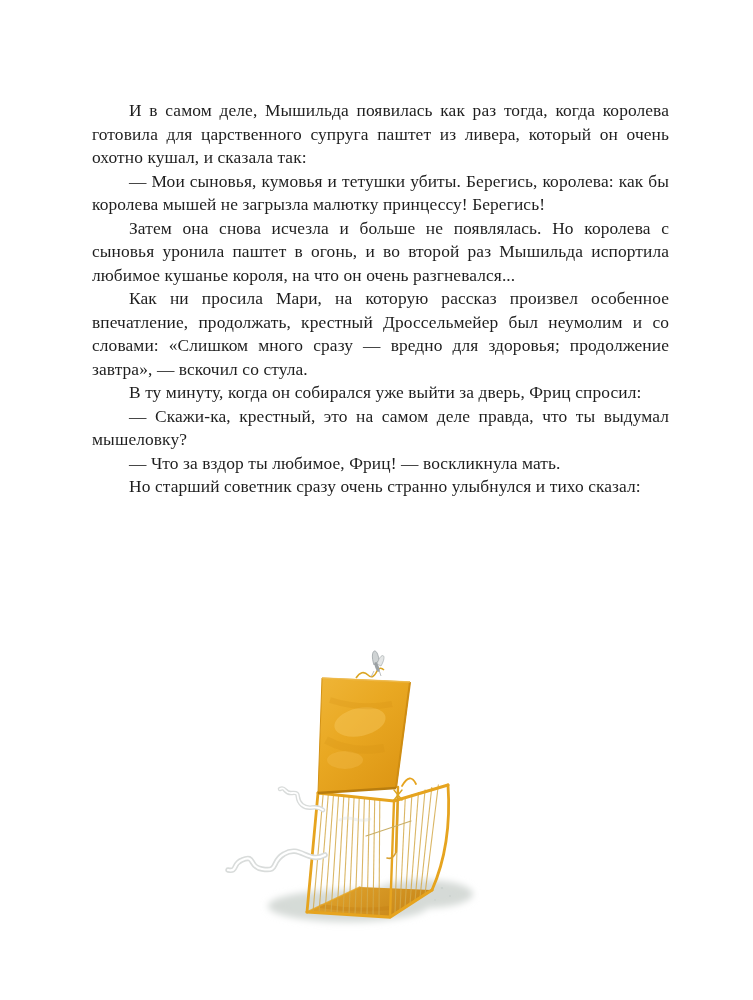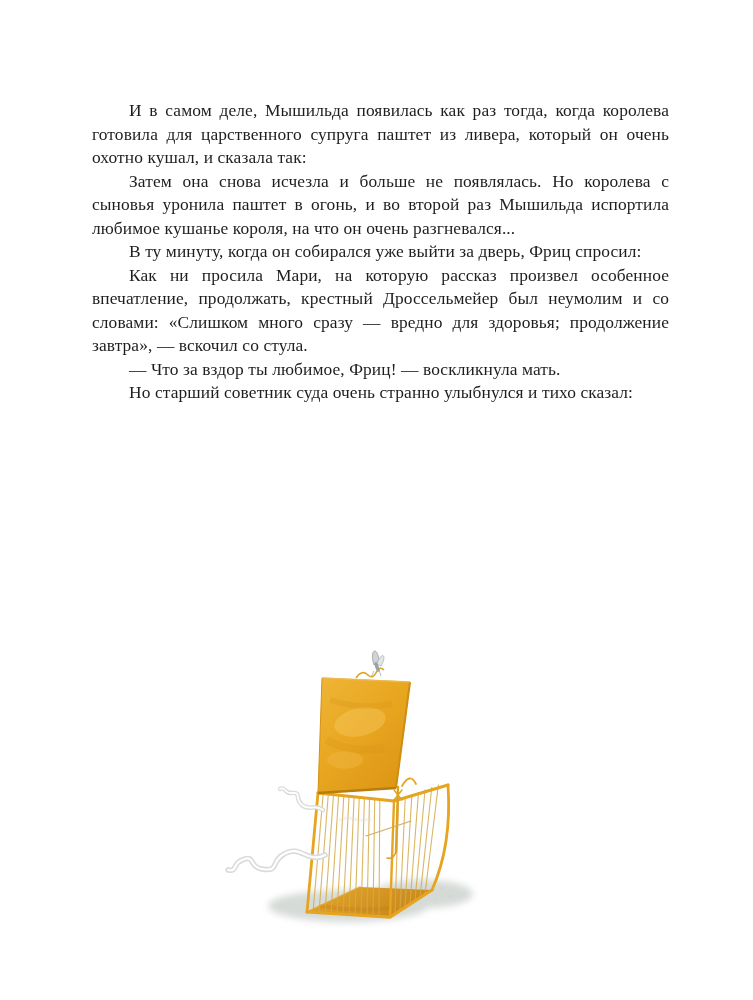--- a/index.html
+++ b/index.html
@@ -39,25 +39,27 @@
   }
   .illustration svg { display: block; width: 100%; height: 100%; }
 </style>
 </head>
 <body>
 
 <div class="page">
 
   <main class="text-block">
     <p>И в самом деле, Мышильда появилась как раз тогда, когда королева готовила для царственного супруга паштет из ливера, который он очень охотно кушал, и сказала так:</p>
+    <p>— Мои сыновья, кумовья и тетушки убиты. Берегись, королева: как бы королева мышей не загрызла малютку принцессу! Берегись!</p>
     <p>Затем она снова исчезла и больше не появлялась. Но королева с сыновья уронила паштет в огонь, и во второй раз Мышильда испортила любимое кушанье короля, на что он очень разгневался...</p>
+    <p>Как ни просила Мари, на которую рассказ произвел особенное впечатление, продолжать, крестный Дроссельмейер был неумолим и со словами: «Слишком много сразу — вредно для здоровья; продолжение завтра», — вскочил со стула.</p>
     <p>В ту минуту, когда он собирался уже выйти за дверь, Фриц спросил:</p>
-    <p>Как ни просила Мари, на которую рассказ произвел особенное впечатление, продолжать, крестный Дроссельмейер был неумолим и со словами: «Слишком много сразу — вредно для здоровья; продолжение завтра», — вскочил со стула.</p>
+    <p>— Скажи-ка, крестный, это на самом деле правда, что ты выдумал мышеловку?</p>
     <p>— Что за вздор ты любимое, Фриц! — воскликнула мать.</p>
-    <p>Но старший советник суда очень странно улыбнулся и тихо сказал:</p>
+    <p>Но старший советник сразу очень странно улыбнулся и тихо сказал:</p>
   </main>
 
   <figure class="illustration">
     <svg viewBox="0 0 400 330" xmlns="http://www.w3.org/2000/svg">
       <defs>
         <linearGradient id="lidGrad" x1="0" y1="0" x2="0.8" y2="1">
           <stop offset="0" stop-color="#efb537"></stop>
           <stop offset="0.45" stop-color="#e9a822"></stop>
           <stop offset="1" stop-color="#dd9614"></stop>
         </linearGradient>

